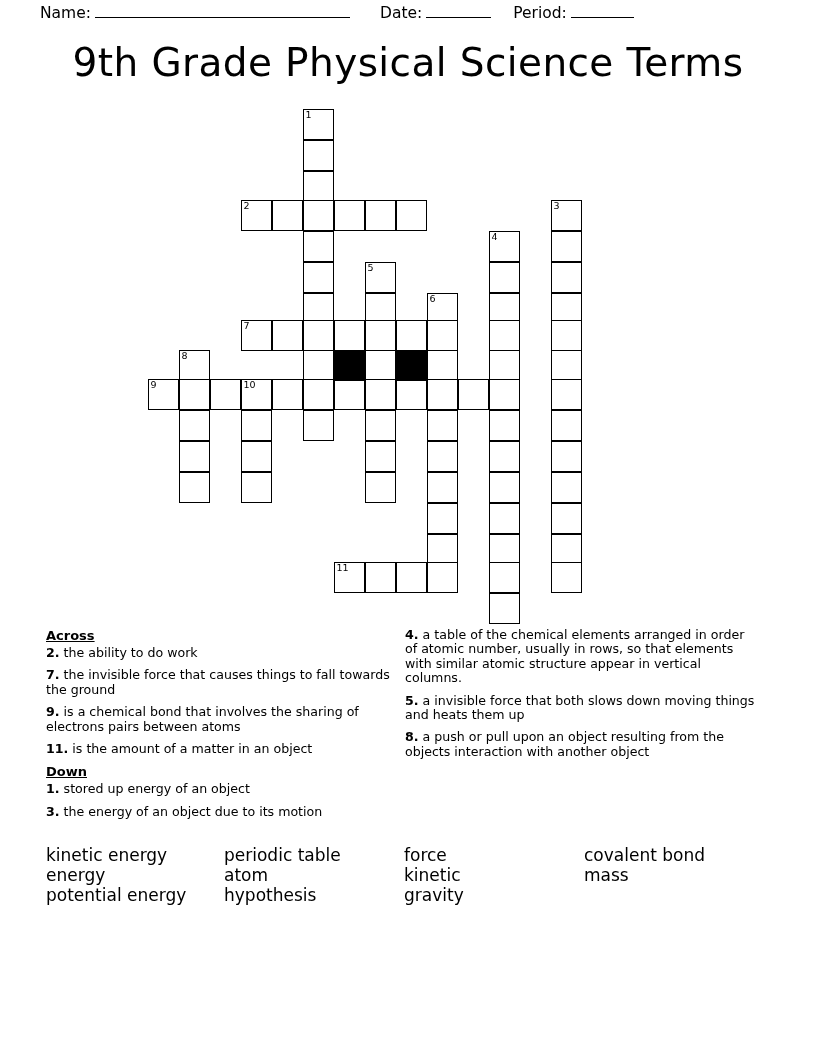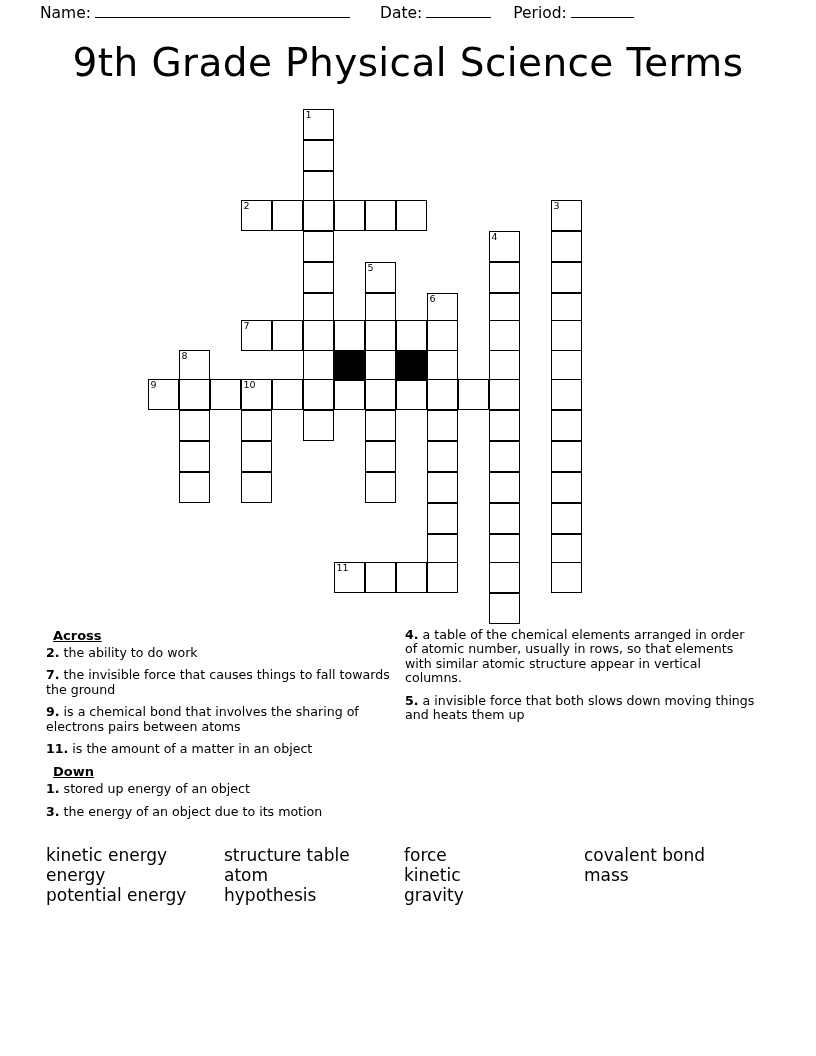--- a/index.html
+++ b/index.html
@@ -28,21 +28,21 @@
         border:1.6px solid #000;background:#fff;}
   .cell.blk{background:#000;border-color:#000;}
   .cnum{position:absolute;left:1.5px;top:-1px;font-size:9.5px;line-height:11px;
         font-family:"DejaVu Sans",sans-serif;}
 
   
   .clues{position:absolute;left:0;top:628px;width:816px;}
   .col{position:absolute;top:0;}
   .col.left{left:46px;width:345px;}
   .col.right{left:405px;width:355px;}
-  .sec-h{font-size:13px;font-weight:bold;text-decoration:underline;margin:0 0 3px 7px;
+  .sec-h{font-size:13px;font-weight:bold;text-decoration:underline;margin:0 0 3px 0;
          font-family:"DejaVu Sans",sans-serif;}
   .clue{font-size:12.6px;line-height:14.4px;margin:0 0 8px 0;}
   .clue b{font-weight:bold;}
 
   
   .wb{position:absolute;left:46px;top:845px;width:730px;}
   .wb-h{font-size:19px;font-weight:bold;text-decoration:underline;margin-bottom:8px;}
   .wb-grid{display:grid;grid-template-columns:178px 180px 180px 180px;
            font-size:17px;line-height:20px;}
   .wb-item{white-space:nowrap;}
@@ -190,29 +190,30 @@
       <div id="down-left-list">
           <div class="clue"><b>1.</b><span> stored up energy of an object</span></div>
           <div class="clue"><b>3.</b><span> the energy of an object due to its motion</span></div>
         </div>
     </div>
 
     <div class="col right">
       <div id="down-right-list">
           <div class="clue"><b>4.</b><span> a table of the chemical elements arranged in order of atomic number, usually in rows, so that elements with similar atomic structure appear in vertical columns.</span></div>
           <div class="clue"><b>5.</b><span> a invisible force that both slows down moving things and heats them up</span></div>
+          <div class="clue"><b>8.</b><span> a push or pull upon an object resulting from the objects interaction with another object</span></div>
         </div>
     </div>
 
   </div>
 
   <div class="wb">
     <div class="wb-grid" id="wb-grid">
         <div class="wb-item">kinetic energy</div>
-        <div class="wb-item">structure table</div>
+        <div class="wb-item">periodic table</div>
         <div class="wb-item">force</div>
         <div class="wb-item">covalent bond</div>
         <div class="wb-item">energy</div>
         <div class="wb-item">atom</div>
         <div class="wb-item">kinetic</div>
         <div class="wb-item">mass</div>
         <div class="wb-item">potential energy</div>
         <div class="wb-item">hypothesis</div>
         <div class="wb-item">gravity</div>
         <div class="wb-item"></div>

